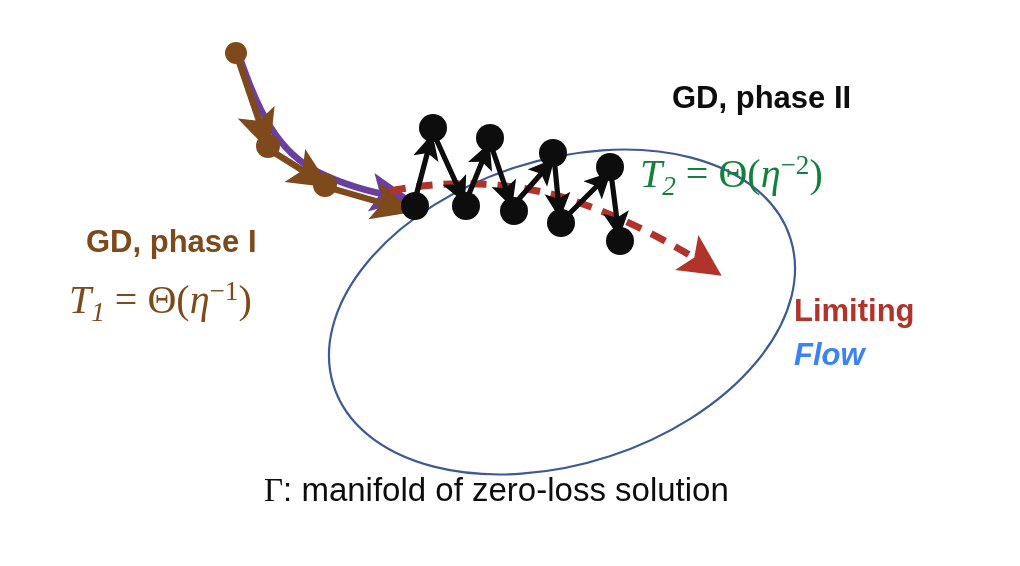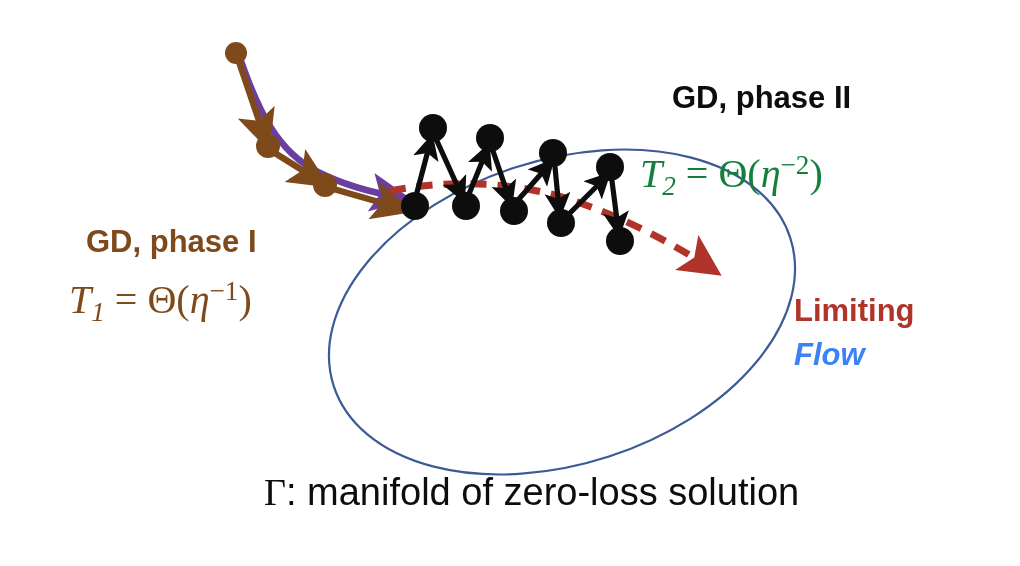--- a/index.html
+++ b/index.html
@@ -73,21 +73,21 @@
     margin-top: 14px;
   }
   #label-limiting-2 {
     left: 794px;
     top: 339px;
     font-size: 31px;
   }
   #label-caption {
     left: 264px;
     top: 473px;
-    font-size: 38px;
+    font-size: 33px;
   }
   .math-sub {
     font-size: 0.68em;
     vertical-align: -0.28em;
     font-style: italic;
   }
   .math-sup {
     font-size: 0.68em;
     vertical-align: 0.48em;
     font-style: normal;

